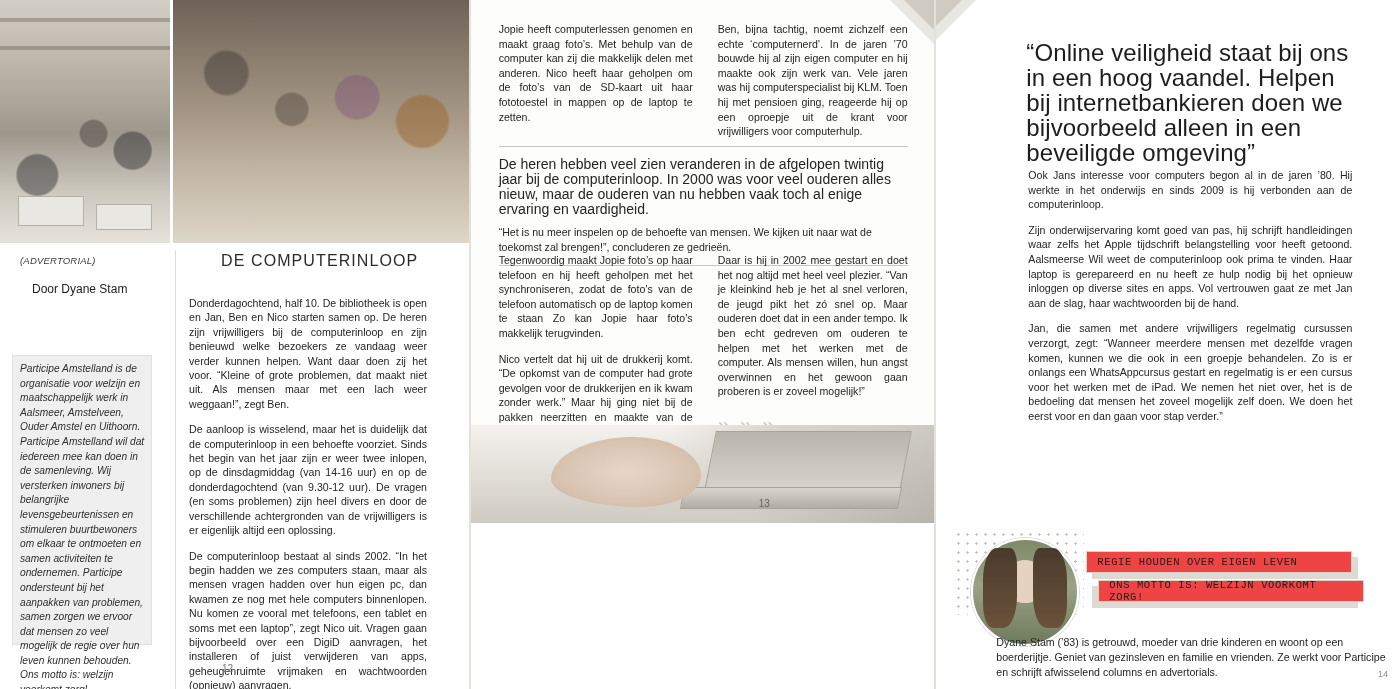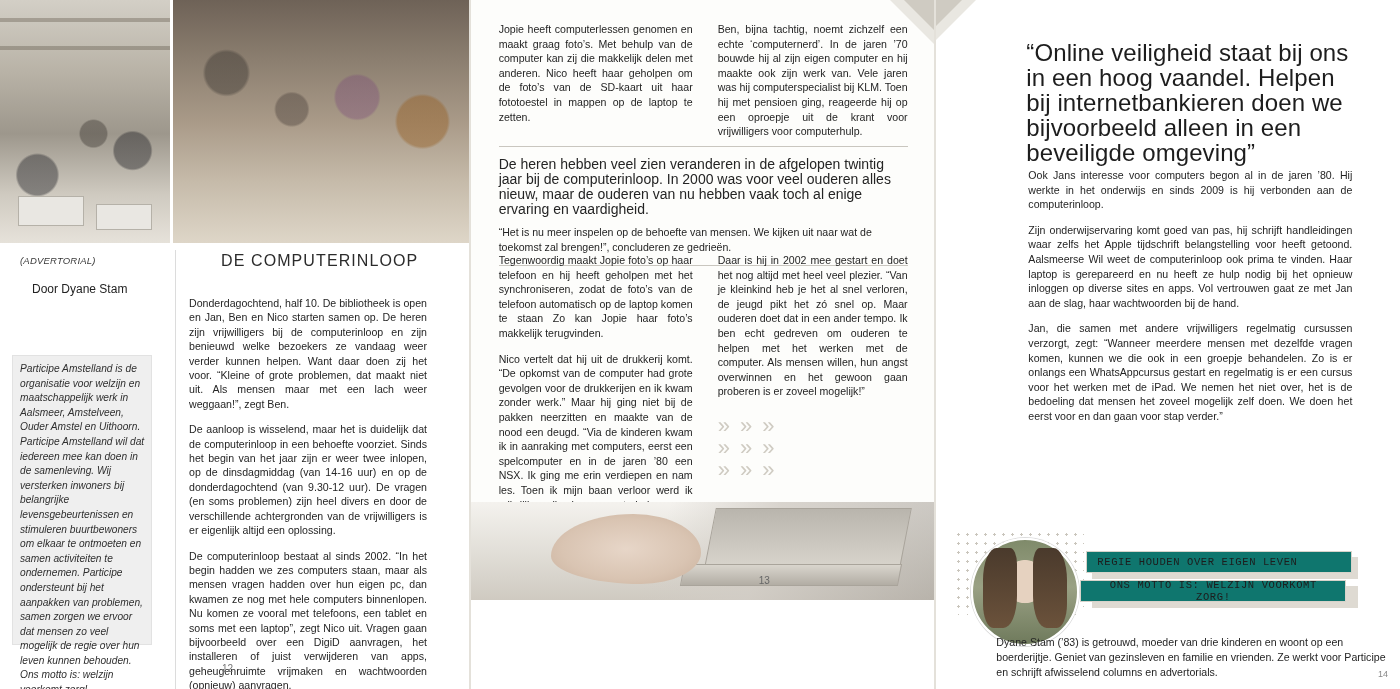--- a/index.html
+++ b/index.html
@@ -63,21 +63,21 @@
     position: absolute; left: 189px; top: 296px; width: 238px;
     font-size: 10.6px; line-height: 14.4px; color: #252525; text-align: justify;
   }
   .p1-col p { margin: 0 0 11px 0; }
   .pg-num-1 { position: absolute; left: 222px; top: 663px; font-size: 10px; color: #777; }
   .divider-v {
     position: absolute; top: 250px; bottom: 0; width: 1px; background: #dcdcdc;
   }
 
   
-  .page2 { position: relative; width: 465px; height: 600px; background: #fdfdfb; overflow: hidden; }
+  .page2 { position: relative; width: 465px; height: 523px; background: #fdfdfb; overflow: hidden; }
   .fold-tr {
     position: absolute; right: 0; top: 0; width: 0; height: 0;
     border-left: 44px solid transparent; border-top: 44px solid #e9e7e1;
   }
   .fold-tr2 {
     position: absolute; right: 0; top: 0; width: 0; height: 0;
     border-left: 30px solid transparent; border-top: 30px solid #cfcbc2;
   }
   .p2-colL { position: absolute; left: 28px; top: 22px; width: 194px; }
   .p2-colR { position: absolute; left: 247px; top: 22px; width: 190px; }
@@ -152,26 +152,26 @@
   }
   .author-photo .hairl {
     position: absolute; left: 10px; top: 8px; width: 34px; height: 80px;
     background: linear-gradient(180deg,#4a3a2c,#6b523b); border-radius: 40% 20% 40% 30%;
   }
   .author-photo .hairr {
     position: absolute; right: 10px; top: 8px; width: 34px; height: 80px;
     background: linear-gradient(180deg,#4a3a2c,#6b523b); border-radius: 20% 40% 30% 40%;
   }
   .tag {
-    position: absolute; height: 22px; background: #0f766e; border: 1px solid #d7d3ca;
+    position: absolute; height: 22px; background: #ef4444; border: 1px solid #d7d3ca;
     font-family: "Liberation Mono", monospace; font-size: 10.5px; color: #1d1d1d;
     display: flex; align-items: center; padding: 0 10px; letter-spacing: .6px;
   }
   .tag.t1 { left: 150px; top: 551px; width: 266px; }
-  .tag.t2 { left: 144px; top: 580px; width: 266px; text-align: center; }
+  .tag.t2 { left: 162px; top: 580px; width: 266px; }
   .tag-shadow {
     position: absolute; background: #dedad2;
   }
   .author-bio {
     position: absolute; left: 60px; top: 635px; width: 398px;
     font-size: 10.6px; line-height: 15px; color: #242424;
   }
   .pg-num-3 { position: absolute; right: 12px; bottom: 10px; font-size: 9px; color: #888; }
   .seam { position: absolute; top: 0; bottom: 0; width: 2px; background: #e4e1da; }
 </style>

